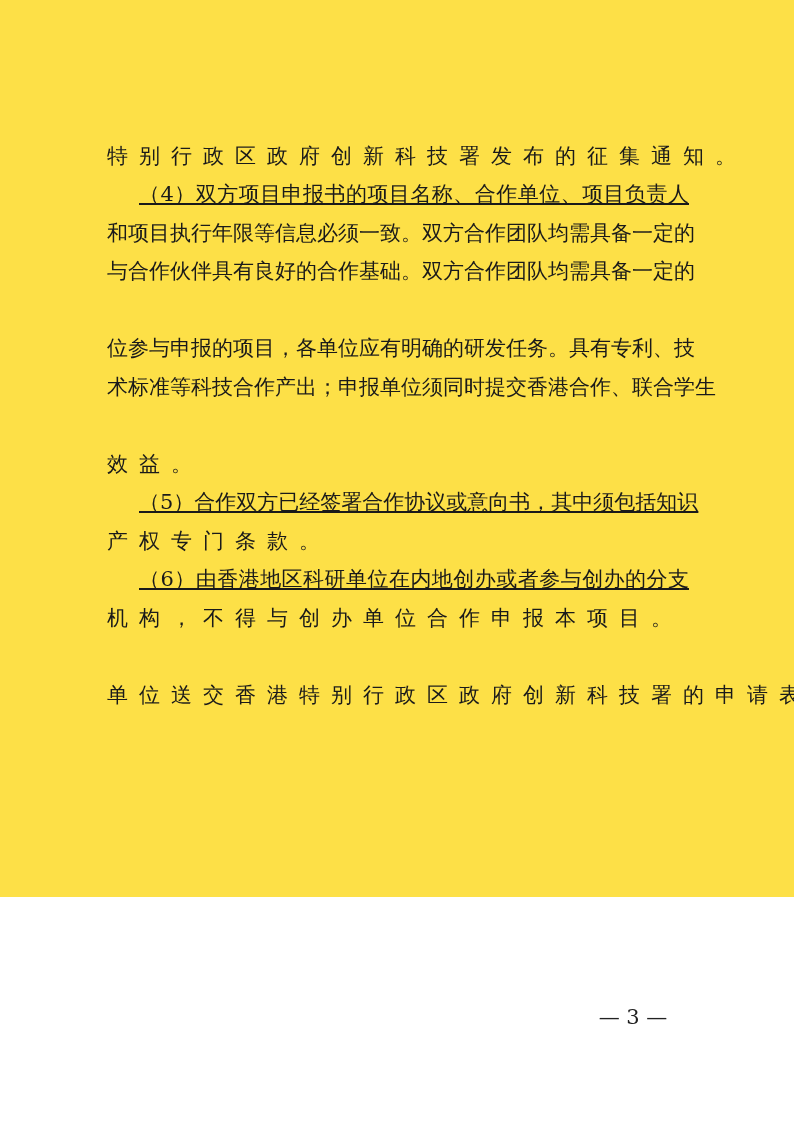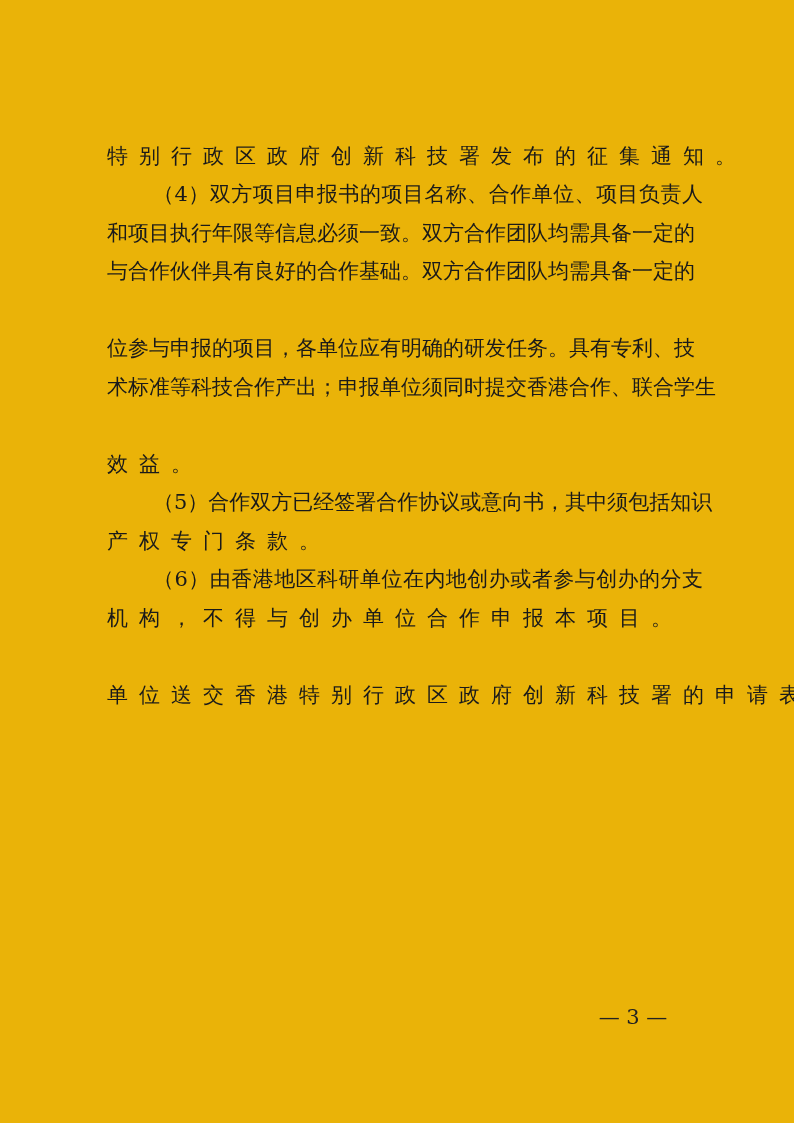--- a/index.html
+++ b/index.html
@@ -12,42 +12,43 @@
       height: 1123px;
       position: relative;
       overflow: hidden;
       font-family: "DejaVu Serif", "Liberation Serif", serif;
       color: #1a1a1a;
     }
     .page {
       position: absolute;
       left: 0; top: 0;
       width: 794px;
-      height: 1123px;
-      background: #eab308;
+      height: 897px;
+      background: #fde047;
     }
     .line {
       position: absolute;
       left: 107px;
       width: 582px;
       height: 32px;
       font-size: 21px;
       line-height: 32px;
       white-space: nowrap;
       text-align: justify;
       text-align-last: justify;
       letter-spacing: 0;
     }
     .line.last {
       text-align-last: left;
       letter-spacing: 11px;
     }
     .line.indent {
-      left: 153px;
+      left: 139px;
       width: 550px;
+      text-decoration: underline;
     }
     .page-number {
       position: absolute;
       left: 598px;
       top: 1002px;
       width: 70px;
       height: 30px;
       font-size: 21px;
       line-height: 30px;
       text-align: center;

